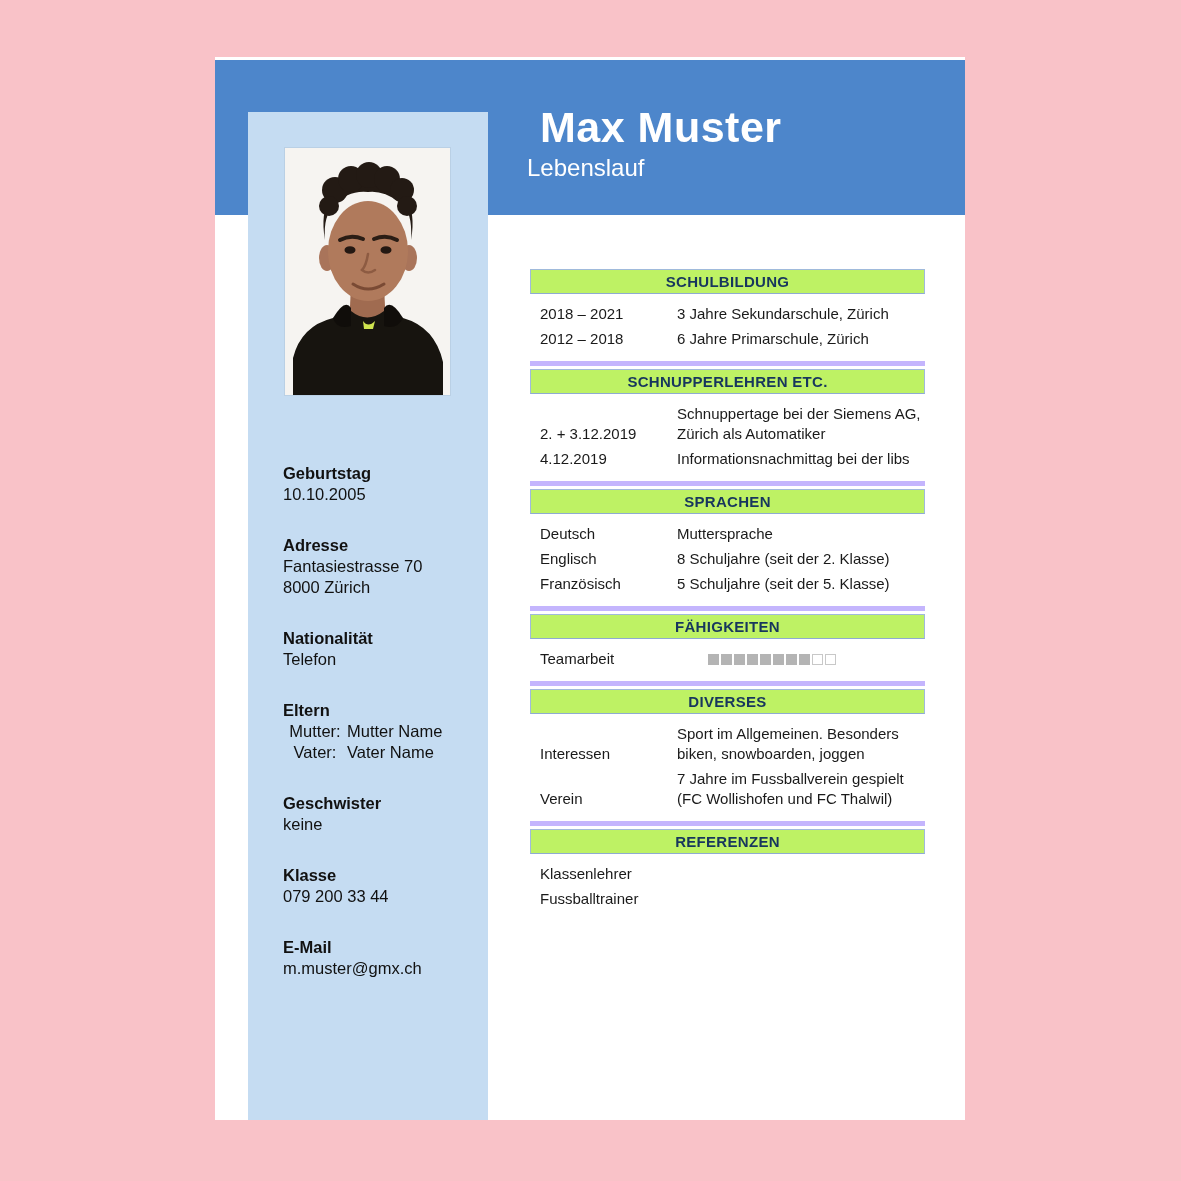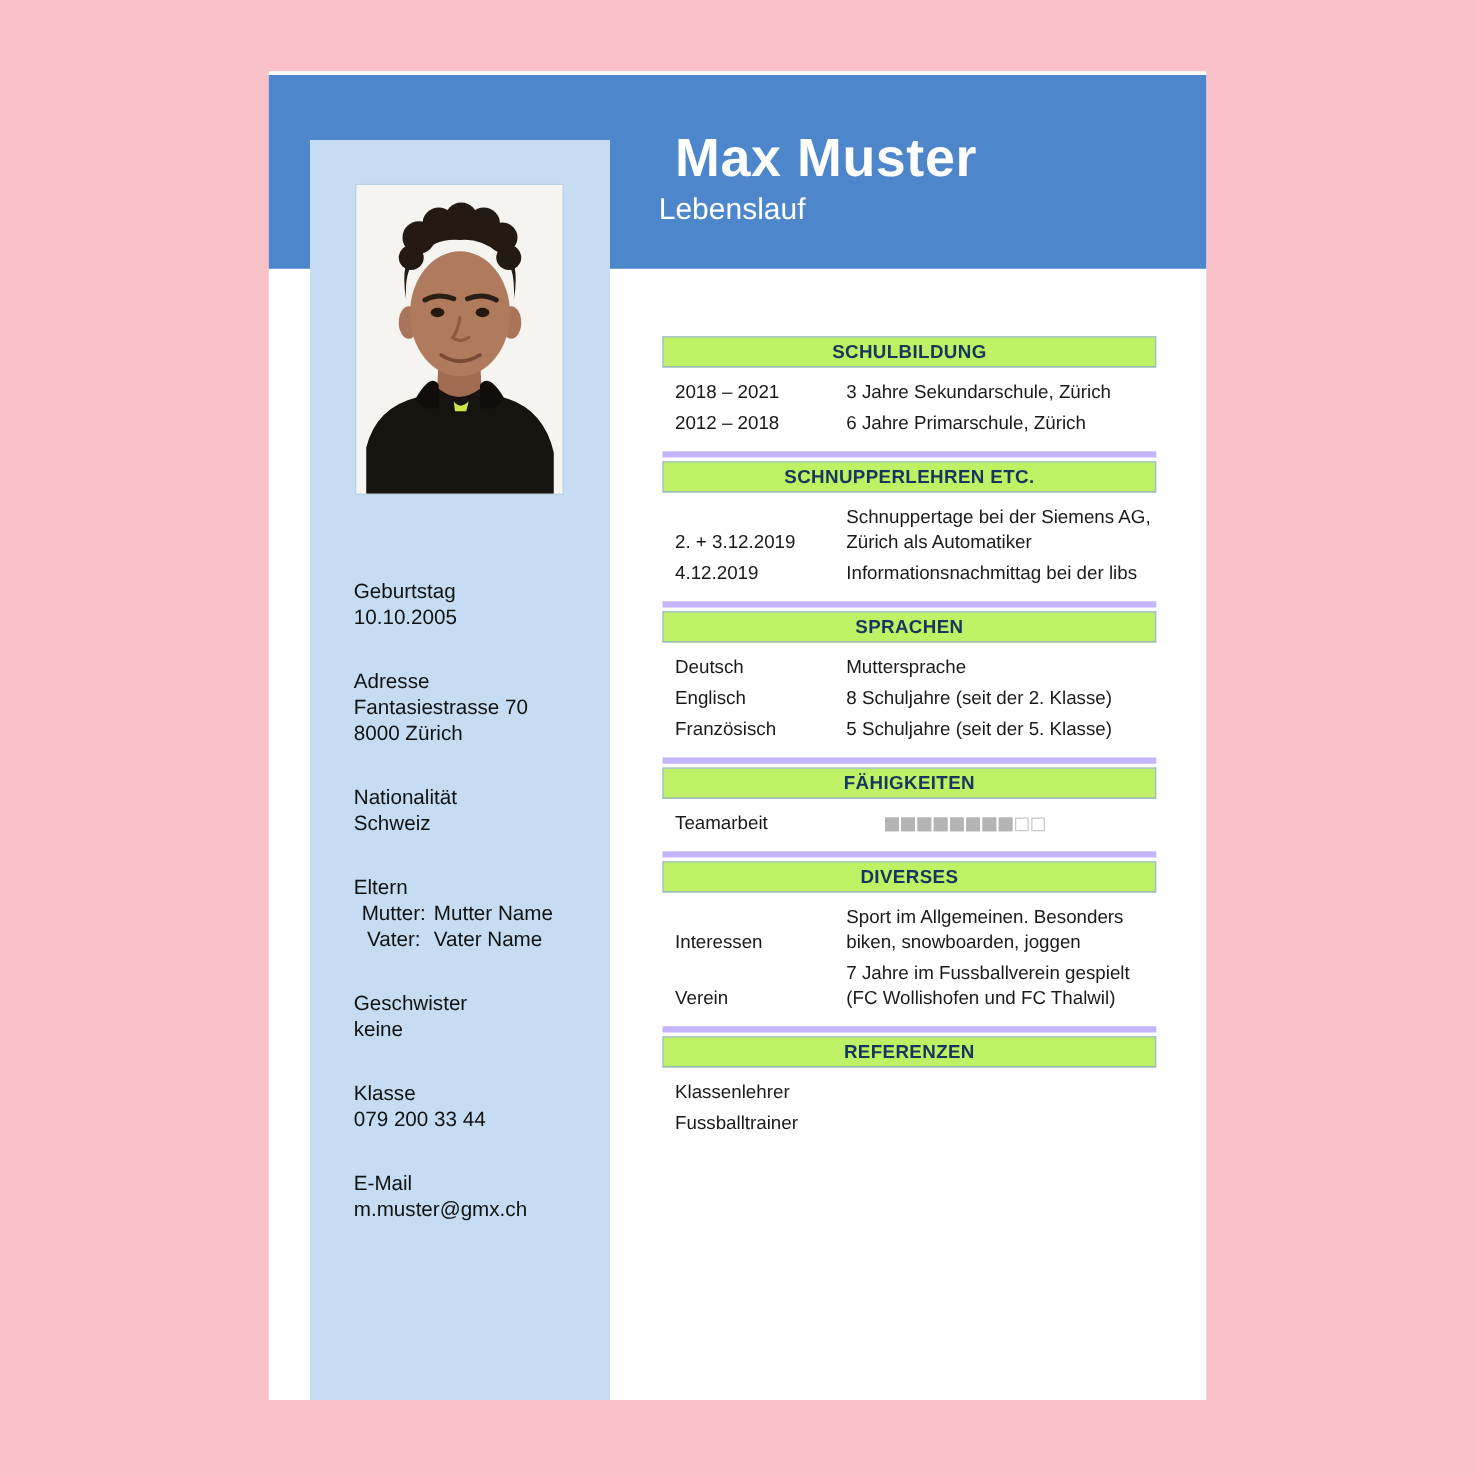--- a/index.html
+++ b/index.html
@@ -25,21 +25,21 @@
   .sidebar{
     position:absolute;left:33px;top:55px;width:240px;height:1008px;
     background:#c5dcf2;
   }
   .photo{
     position:absolute;left:37px;top:36px;width:165px;height:247px;
     box-shadow:0 0 0 1px rgba(0,0,0,.05);
   }
   .info{position:absolute;left:35px;top:351px;right:8px;font-size:16.5px;color:#111;}
   .group{margin-bottom:30px;}
-  .group .lbl{font-weight:normal;line-height:21px;}
+  .group .lbl{font-weight:bold;line-height:21px;}
   .group .ln{line-height:21px;}
   .kv{display:flex;line-height:21px;text-align:center;}
   .kv .k{width:64px;flex:none;}
   
   .content{position:absolute;left:315px;top:212px;width:395px;}
   .bar{
     height:25px;line-height:23px;box-sizing:border-box;
     background:#bef264;border:1px solid #a0badb;border-bottom-color:#8fabd1;
     text-align:center;font-weight:bold;font-size:15px;color:#17365d;
     letter-spacing:.3px;
@@ -107,21 +107,21 @@
         <div class="lbl">Geburtstag</div>
         <div class="ln">10.10.2005</div>
       </div>
       <div class="group">
         <div class="lbl">Adresse</div>
         <div class="ln">Fantasiestrasse 70</div>
         <div class="ln">8000 Zürich</div>
       </div>
       <div class="group">
         <div class="lbl">Nationalität</div>
-        <div class="ln">Schweiz</div>
+        <div class="ln">Telefon</div>
       </div>
       <div class="group">
         <div class="lbl">Eltern</div>
         <div class="kv">
           <span class="k">Mutter:</span>
           <span class="v">Mutter Name</span>
         </div>
         <div class="kv">
           <span class="k">Vater:</span>
           <span class="v">Vater Name</span>

